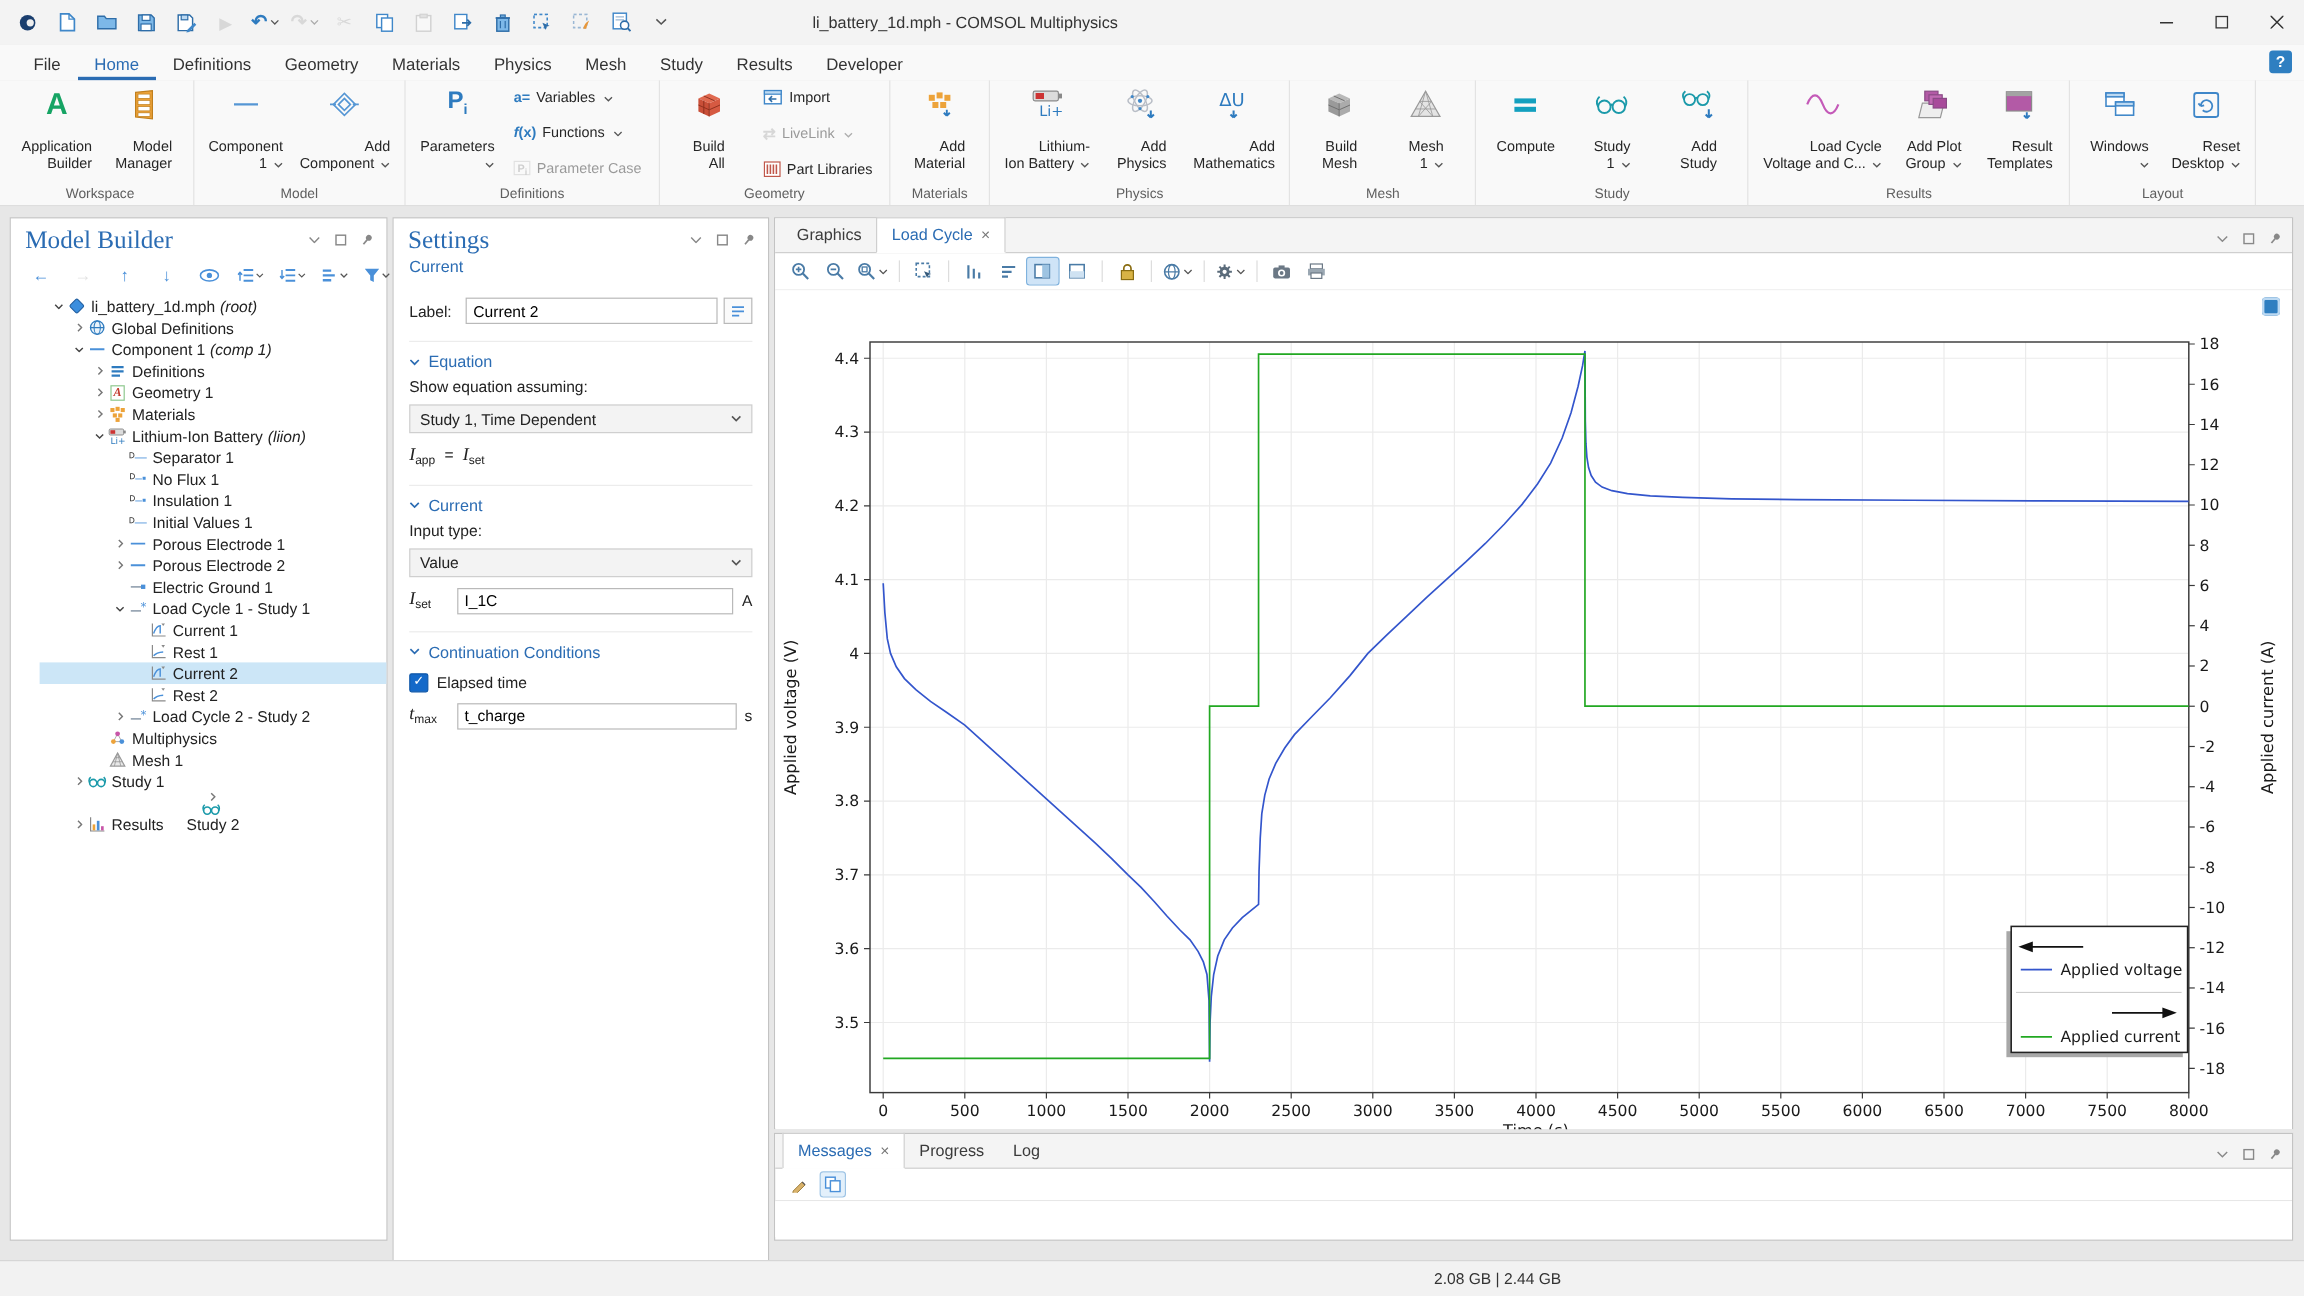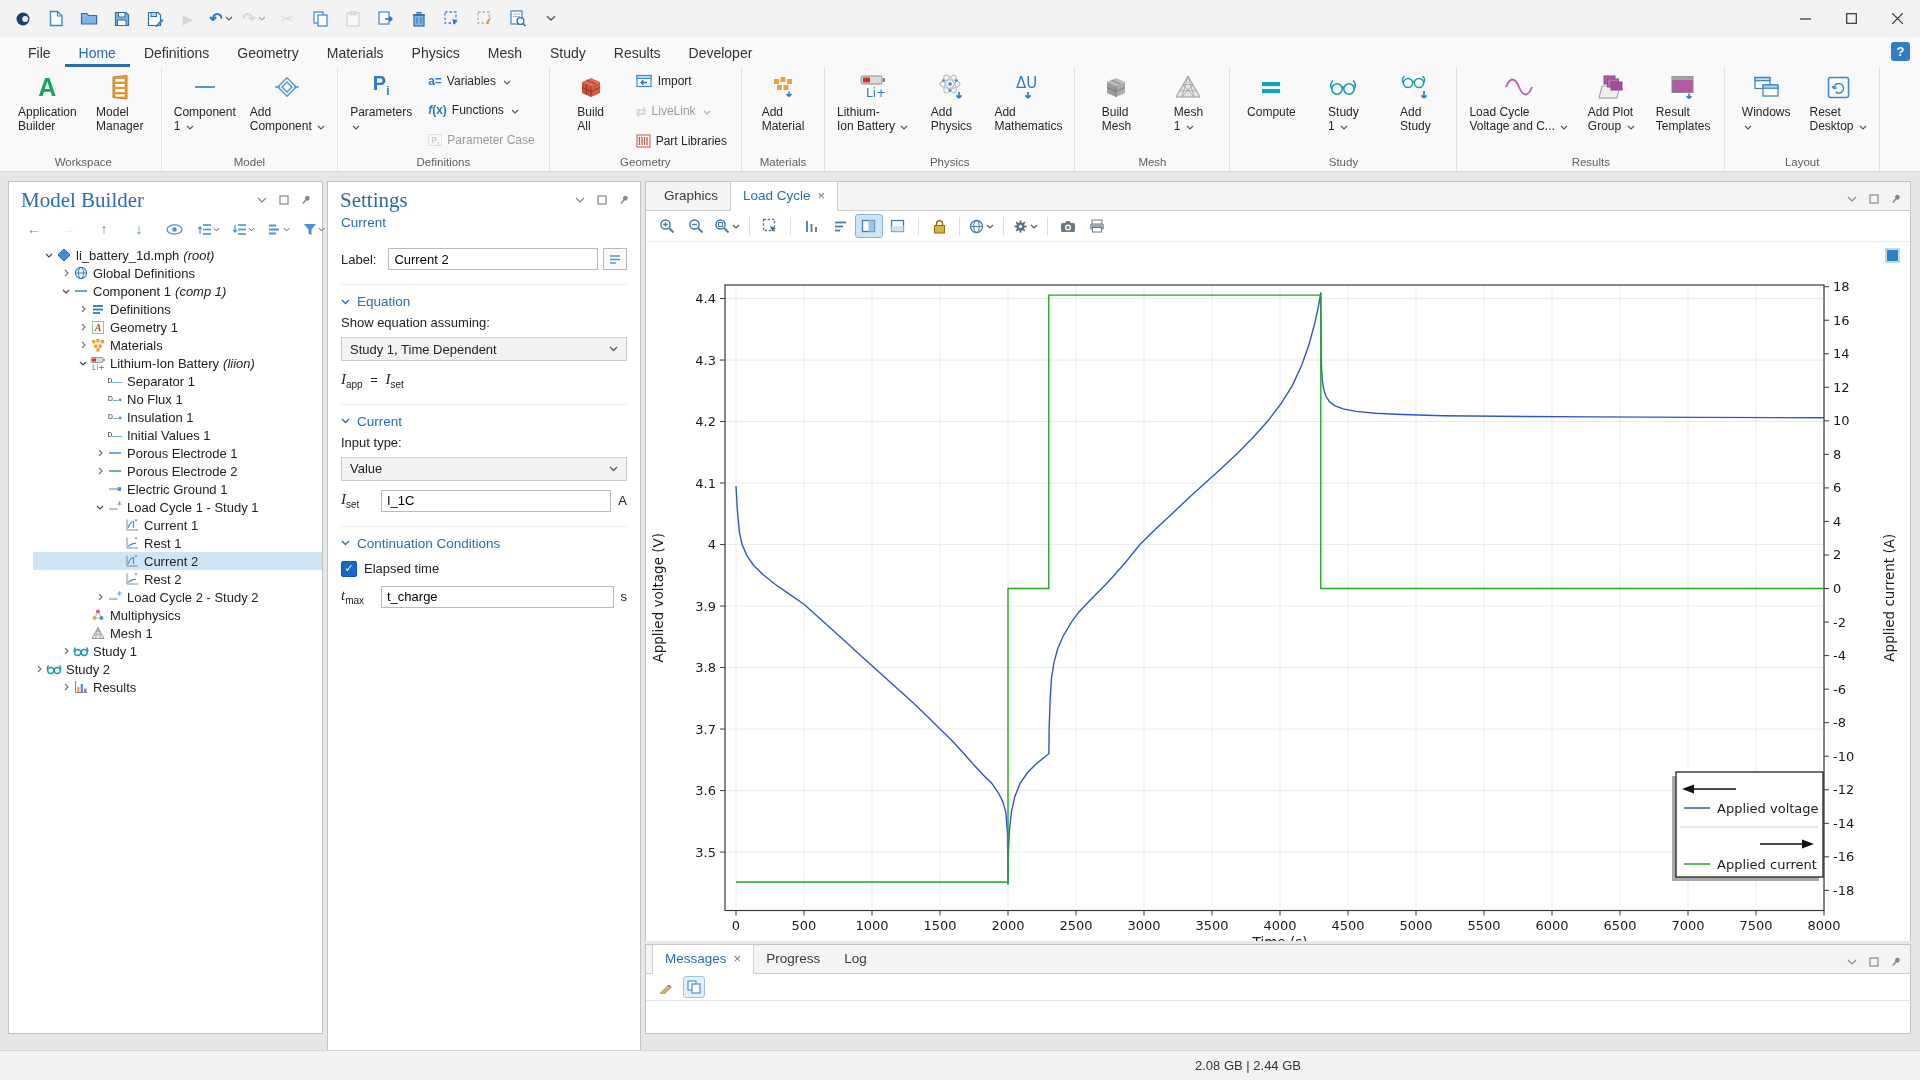--- a/index.html
+++ b/index.html
@@ -25,21 +25,21 @@
            border-radius:3px;font-size:13px;font-weight:bold;display:flex;align-items:center;justify-content:center;}
   
   .ribbon{position:absolute;left:0;top:67px;width:1920px;height:105px;background:#f9f9f9;
           border-bottom:1px solid #d8d8d8;display:flex;align-items:stretch;padding-left:6px;box-sizing:border-box;}
   .rgroup{display:flex;flex-direction:column;border-right:1px solid #e3e3e3;padding:2px 6px 0;}
   .ritems{display:flex;align-items:stretch;flex:1;gap:2px;}
   .rglabel{text-align:center;font-size:11.5px;color:#5f5f5f;padding:1px 4px 3px;}
   .rib-big{display:flex;flex-direction:column;align-items:center;justify-content:flex-start;
            min-width:58px;padding:3px 6px 1px;border-radius:3px;}
   .rib-big .ricon{height:30px;display:flex;align-items:center;justify-content:center;}
-  .rib-big .rlbl{font-size:12px;line-height:14px;text-align:left;color:#262626;margin-top:3px;white-space:nowrap;}
+  .rib-big .rlbl{font-size:12px;line-height:14px;text-align:right;color:#262626;margin-top:13px;white-space:nowrap;}
   .rib-stack{display:flex;flex-direction:column;justify-content:space-between;padding:4px 4px 6px;}
   .rib-small{display:flex;align-items:center;gap:5px;font-size:12px;color:#262626;padding:1px 4px;white-space:nowrap;}
   .disabled{opacity:.45;filter:grayscale(70%);}
   .si{font-size:12px;font-weight:bold;}
   .chev{display:inline-block;margin-left:2px;}
   
   .workspace{position:absolute;left:0;top:172px;width:1920px;height:908px;background:#e7e7e7;}
   .panel{position:absolute;background:#fff;border:1px solid #c3c3c3;box-sizing:border-box;}
   .phead{display:flex;align-items:flex-start;padding:6px 10px 0 12px;font-family:Liberation Serif, serif;}
   .ptitle{font-size:21px;color:#2b6cb3;}
@@ -206,20 +206,21 @@
             <circle cx="10.5" cy="11" r="3.4" fill="#fff" stroke="#2e6da8" stroke-width="1.3"></circle>
             <line x1="13" y1="13.5" x2="15.4" y2="16" stroke="#2e6da8" stroke-width="1.6"></line>
           </svg>
         </div>
         <div class="qbtn">
           <svg width="10" height="7">
             <path d="M1 1.2 L5 5 L9 1.2" fill="none" stroke="#555" stroke-width="1.3"></path>
           </svg>
         </div>
       </div>
+    <span class="wintitle">li_battery_1d.mph - COMSOL Multiphysics</span>
     <div class="winbtns">
       <div class="winbtn">
           <svg width="11" height="11">
             <line x1="0" y1="6" x2="11" y2="6" stroke="#333" stroke-width="1.2"></line>
           </svg>
         </div>
       <div class="winbtn">
           <svg width="11" height="11">
             <rect x="0.7" y="0.7" width="9.6" height="9.6" fill="none" stroke="#333" stroke-width="1.2"></rect>
           </svg>
@@ -958,21 +959,21 @@
                 <g fill="none" stroke="#1b9aaa" stroke-width="1.3">
                   <circle cx="4.7" cy="7.5" r="3"></circle>
                   <circle cx="11.3" cy="7.5" r="3"></circle>
                   <path d="M7.7 7 Q8 5.8 8.3 7"></path>
                   <path d="M1.7 7.5 Q.4 4.5 2.6 2.6 M14.3 7.5 Q15.6 4.5 13.4 2.6"></path>
                 </g>
               </svg>
             </span>
             <span>Study 1</span>
           </div>
-          <div class="trow" style="">
+          <div class="trow" style=" flex-direction: column;">
             <span class="texp">
               <svg width="5" height="8">
                 <path d="M1 1 L4 4 L1 7" fill="none" stroke="#777" stroke-width="1.2"></path>
               </svg>
             </span>
             <span class="ticon">
               <svg width="16" height="12" viewBox="0 0 16 12">
                 <g fill="none" stroke="#1b9aaa" stroke-width="1.3">
                   <circle cx="4.7" cy="7.5" r="3"></circle>
                   <circle cx="11.3" cy="7.5" r="3"></circle>

